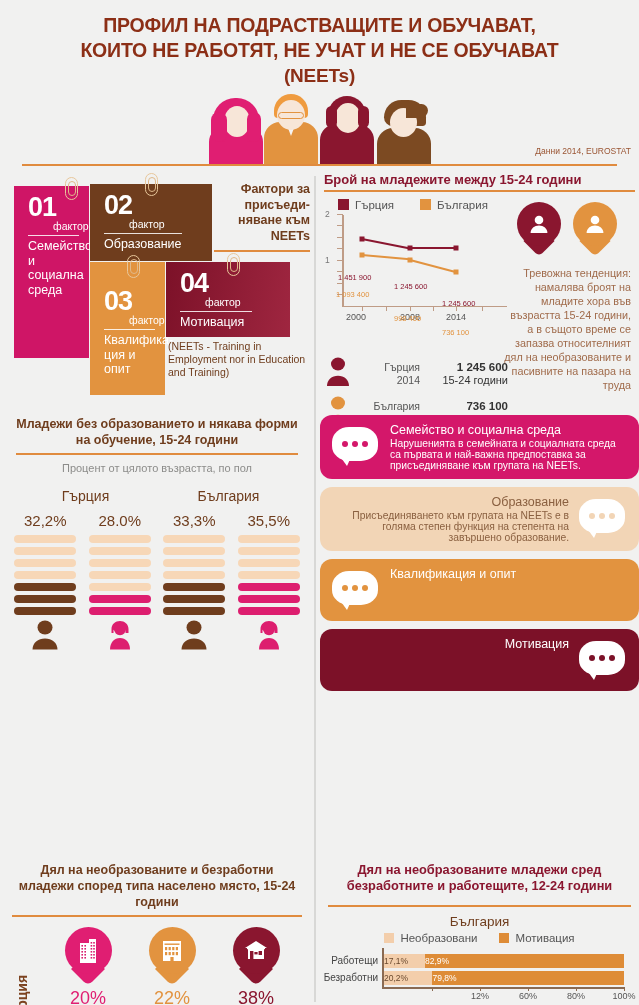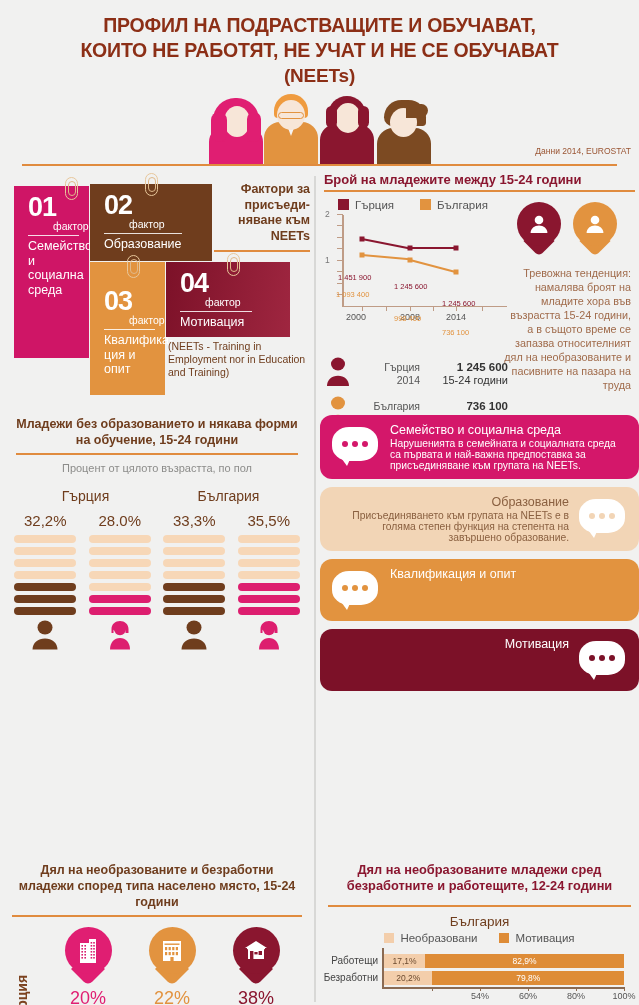--- a/index.html
+++ b/index.html
@@ -133,21 +133,21 @@
   .bc-rule { height:2px; background:#e08b3e; margin:11px 8px 0 8px; }
   .bc-block { margin-top:7px; }
   .bc-ct { text-align:center; font-size:13.5px; color:#6f3d1d; }
   .bc-legend { display:flex; justify-content:center; gap:22px; margin-top:3px; font-size:10px; color:#555; }
   .bc-legend .lg-sw { width:10px; height:10px; }
   .bc-plot { position:relative; margin-top:4px; height:50px; }
   .bc-axisy { position:absolute; left:62px; top:0; width:1.6px; height:40px; background:#8a6a52; }
   .bc-axisx { position:absolute; left:62px; top:39px; width:243px; height:1.6px; background:#8a6a52; }
   .bc-rowlab { position:absolute; left:0; width:58px; text-align:right; font-size:10px; color:#444; }
   .bc-bar { position:absolute; height:14px; }
-  .bc-val { position:absolute; font-size:8.5px; line-height:14px; color:#6b4a2f; text-align:center; }
+  .bc-val { position:absolute; font-size:8.5px; line-height:14px; color:#6b4a2f; text-align:left; }
   .bc-xt { position:absolute; top:39px; width:1.2px; height:4px; background:#8a6a52; }
   .bc-xl { position:absolute; top:43px; font-size:9px; color:#555; transform:translateX(-50%); }
 </style>
 </head>
 <body>
 
 <div class="page">
 
   <div class="header">
     <div class="title">
@@ -608,21 +608,21 @@
               <div class="bc-rowlab" style="top: 24px;">Безработни</div>
               <div class="bc-bar" style="left: 64px; top: 23px; width: 48.48px; background: rgb(243, 206, 171);"></div>
               <div class="bc-val" style="left: 64px; top: 23px; width: 48.48px; color: rgb(107, 74, 47);">20,2%</div>
               <div class="bc-bar" style="left: 112.48px; top: 23px; width: 191.52px; background: rgb(222, 140, 55);"></div>
               <div class="bc-val" style="left: 112.48px; top: 23px; width: 191.52px; color: rgb(255, 255, 255);">79,8%</div>
               <div class="bc-xt" style="left: 112px;"></div>
               <div class="bc-xt" style="left: 160px;"></div>
               <div class="bc-xt" style="left: 208px;"></div>
               <div class="bc-xt" style="left: 256px;"></div>
               <div class="bc-xt" style="left: 304px;"></div>
-              <div class="bc-xl" style="left: 160px;">54%</div>
+              <div class="bc-xl" style="left: 160px;">12%</div>
               <div class="bc-xl" style="left: 208px;">60%</div>
               <div class="bc-xl" style="left: 256px;">80%</div>
               <div class="bc-xl" style="left: 304px;">100%</div>
             </div>
           </div>
         </div>
     </div>
   </div>
 </div>
 

